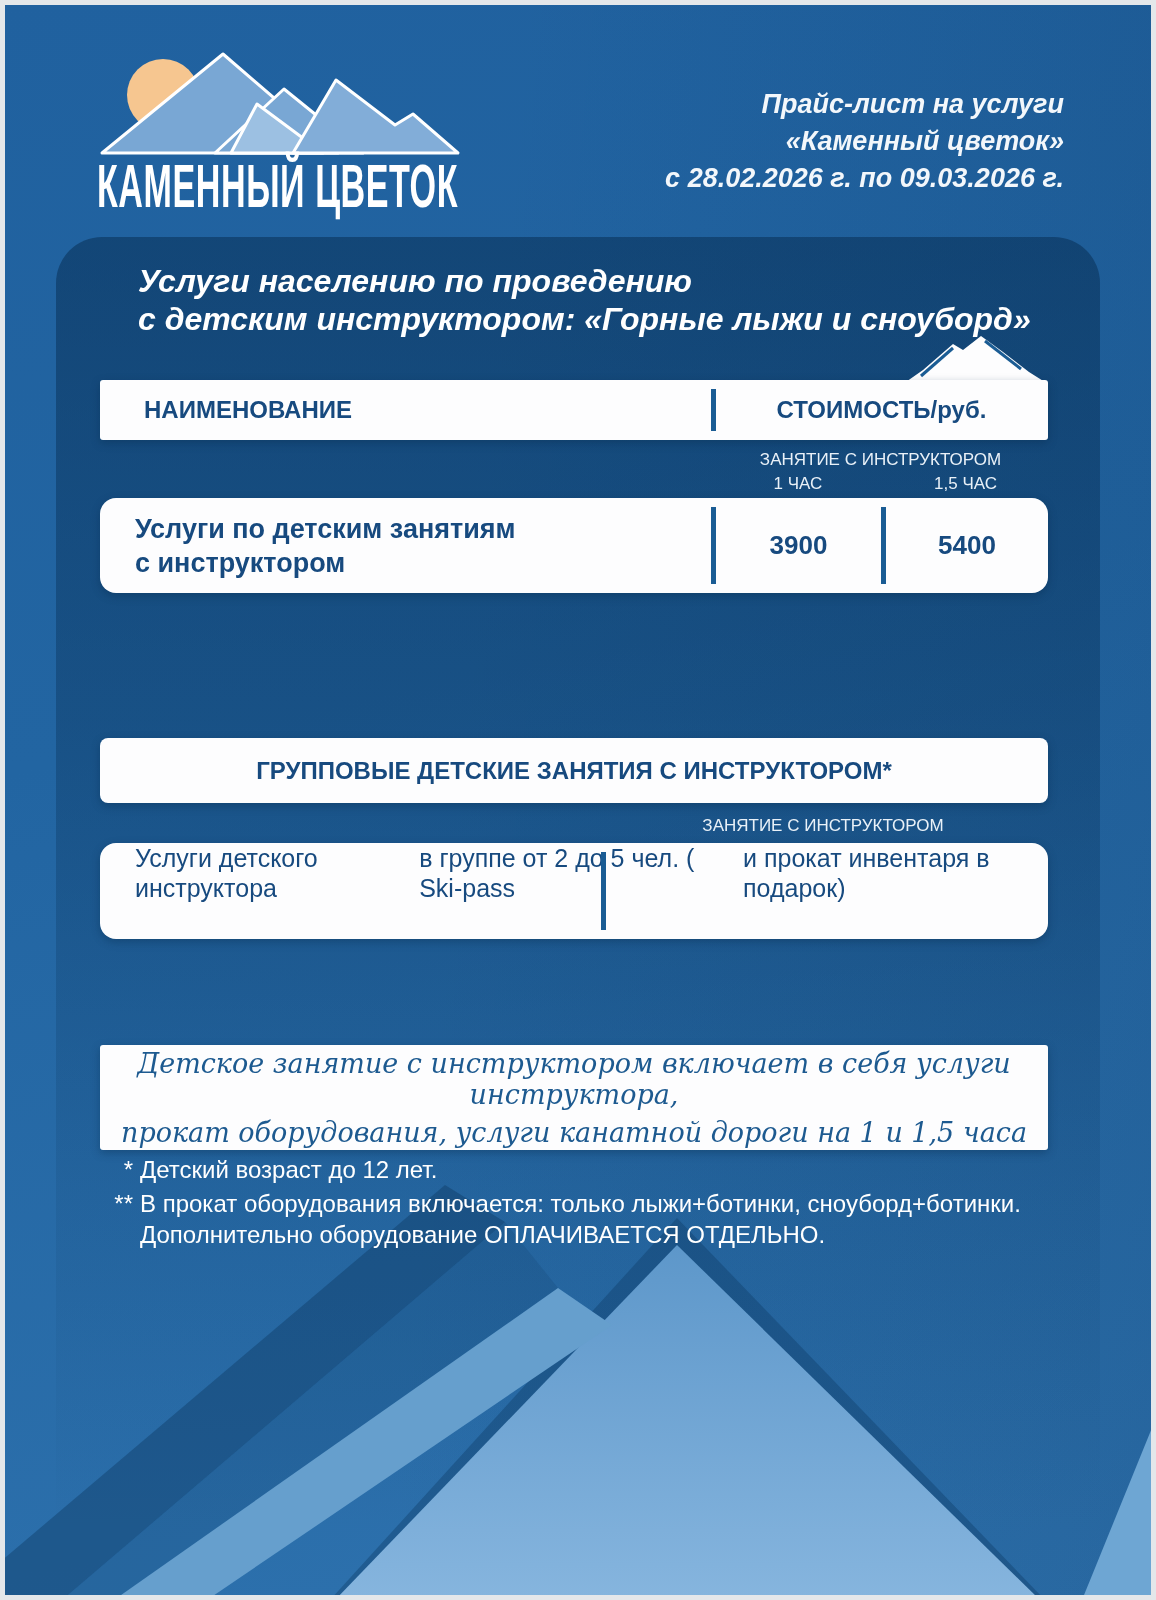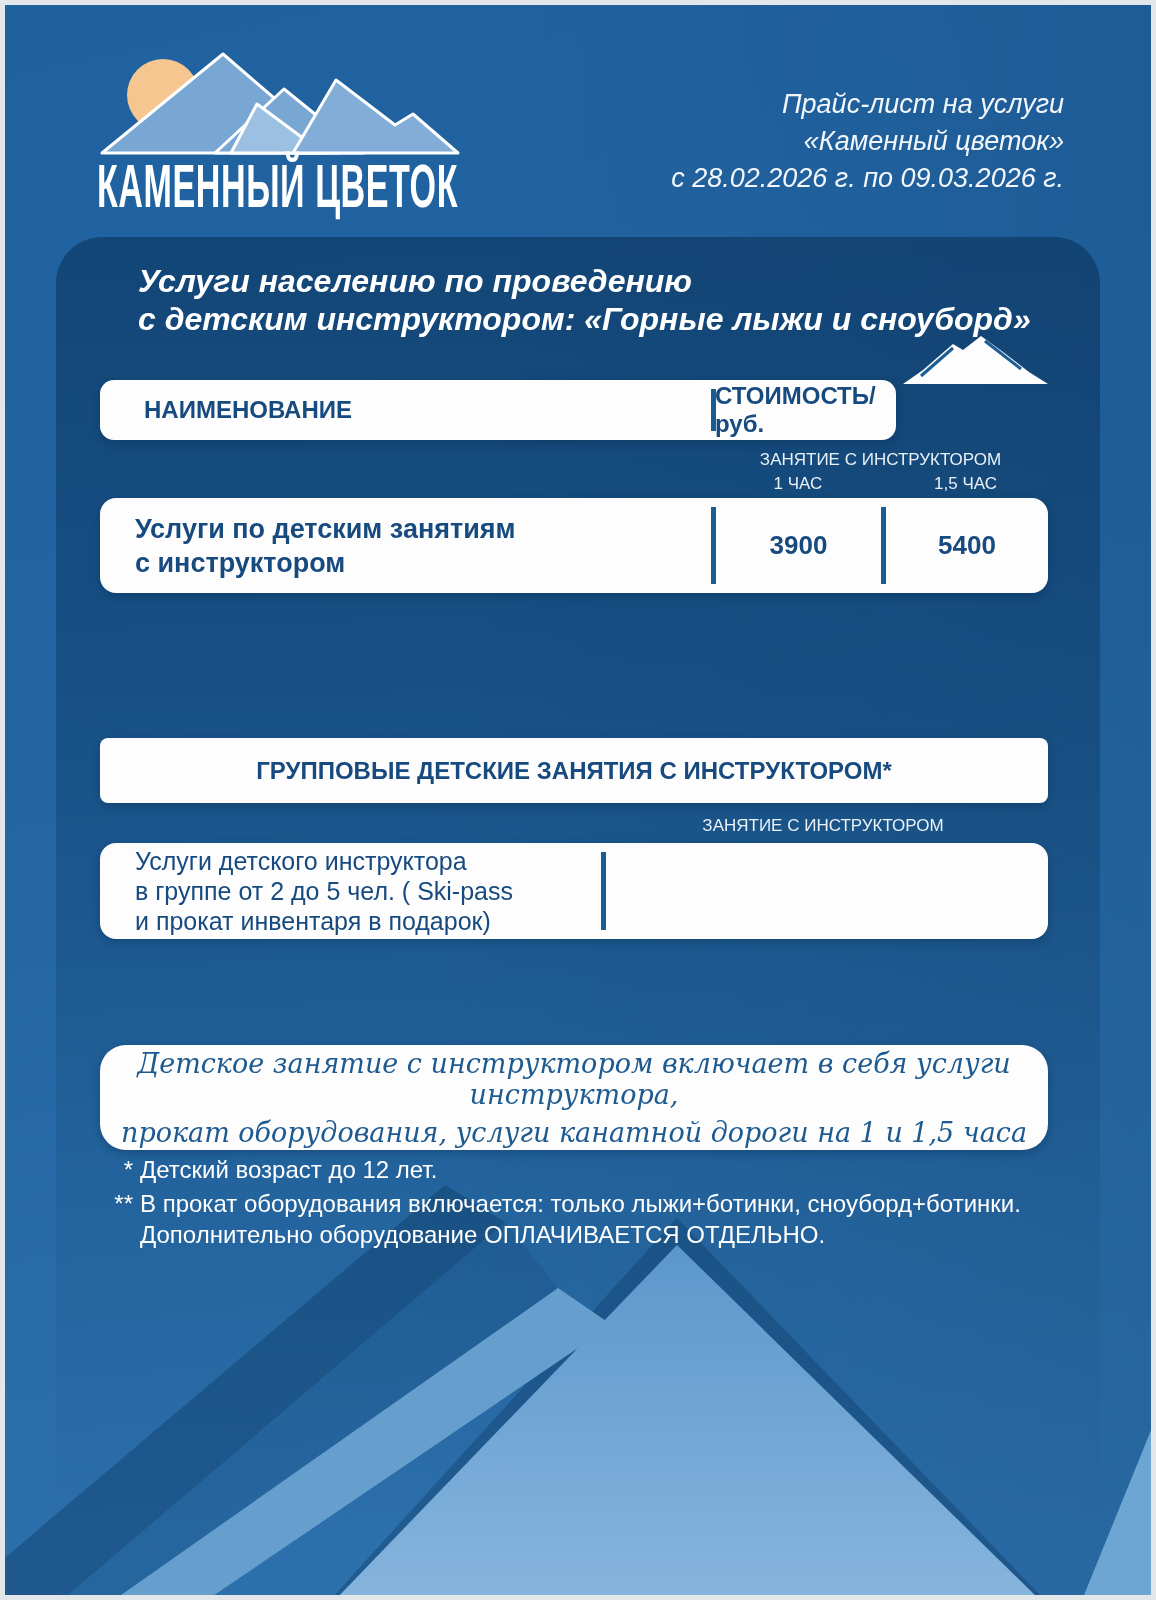--- a/index.html
+++ b/index.html
@@ -18,21 +18,21 @@
   .logo-icon{position:absolute;left:95px;top:50px;width:370px;height:106px;z-index:2;}
   .logo-text{
     position:absolute;left:97px;top:156px;z-index:2;
     color:#ffffff;font-weight:bold;font-size:62px;line-height:60px;
     letter-spacing:1px;white-space:nowrap;
     transform:scaleX(0.55);transform-origin:left top;
   }
   .pl-title{
     position:absolute;right:92px;top:86px;z-index:2;
     text-align:right;color:#f3f7fb;font-style:italic;
-    font-size:27px;line-height:37px;font-weight:400;
+    font-size:27px;line-height:37px;font-weight:700;
   }
 
   
   .panel{
     position:absolute;left:56px;top:237px;width:1044px;height:1363px;z-index:0;
     border-radius:46px 46px 0 0;
     background:linear-gradient(180deg,rgba(5,42,78,0.50) 0%,rgba(5,42,78,0.34) 35%,rgba(8,48,86,0.12) 70%,rgba(8,48,86,0) 95%);
   }
 
   .intro{
@@ -43,44 +43,44 @@
 
   .peek{position:absolute;left:903px;top:334px;width:145px;height:50px;z-index:2;}
 
   .card{
     position:absolute;background:#fdfdfe;z-index:3;
     box-shadow:0 3px 8px rgba(6,40,72,0.35);
   }
   .navy{color:#174a7f;}
   .vdiv{position:absolute;top:9px;bottom:9px;width:5px;background:#1a5c94;}
 
-  .t1-head{left:100px;top:380px;width:796px;height:60px;border-radius:14px;}
+  .t1-head{left:100px;top:380px;width:948px;height:60px;border-radius:3px;}
   .t1-head .name-h{position:absolute;left:44px;top:0;bottom:0;display:flex;align-items:center;
     font-weight:bold;font-size:24px;}
   .t1-head .price-h{position:absolute;left:615px;right:0;top:0;bottom:0;display:flex;
     align-items:center;justify-content:center;font-weight:bold;font-size:24px;}
 
   .lbl{position:absolute;z-index:3;color:#e9f1f8;font-size:17px;text-align:center;}
 
   .t1-row{left:100px;top:498px;width:948px;height:95px;border-radius:16px;}
   .t1-row .name{position:absolute;left:35px;top:0;bottom:0;display:flex;flex-direction:column;
     justify-content:center;font-weight:bold;font-size:27px;line-height:34px;}
   .price{position:absolute;top:0;bottom:0;display:flex;align-items:center;justify-content:center;
     font-weight:bold;font-size:26px;}
 
   .t2-head{left:100px;top:738px;width:948px;height:65px;border-radius:8px;
     display:flex;align-items:center;justify-content:center;
     font-weight:bold;font-size:24px;text-align:center;}
 
   .t2-row{left:100px;top:843px;width:948px;height:96px;border-radius:16px;}
-  .t2-row .name{position:absolute;left:35px;top:0;bottom:0;display:flex;flex-direction:column;
+  .t2-row .name{position:absolute;left:35px;top:0;bottom:0;display:flex;flex-direction:row;
     justify-content:center;font-size:25px;line-height:30px;}
 
   .note{
-    left:100px;top:1045px;width:948px;height:105px;border-radius:26px;
+    left:100px;top:1045px;width:948px;height:105px;border-radius:3px;
     display:flex;flex-direction:column;align-items:center;justify-content:center;gap:7px;
     font-family:"DejaVu Serif",serif;font-style:italic;
     font-size:27px;color:#1d5a90;text-align:center;
   }
 
   .fn{position:absolute;left:104px;z-index:3;color:#ffffff;font-size:24px;line-height:31px;
     display:grid;grid-template-columns:36px auto;}
   .fn .mark{text-align:right;padding-right:7px;}
   .fn1{top:1154px;}
   .fn2{top:1188px;}

